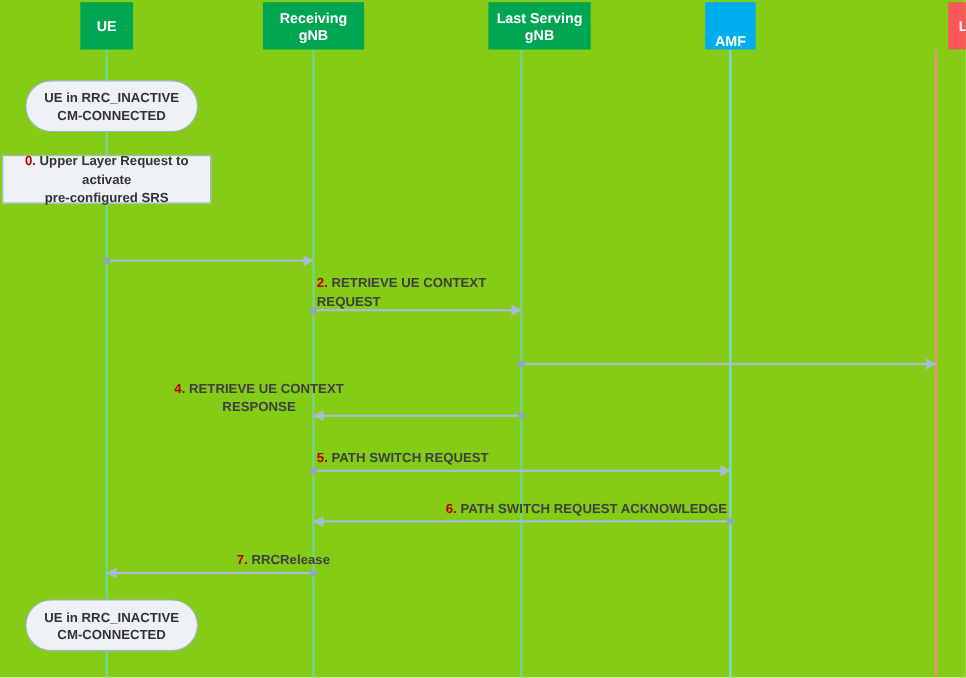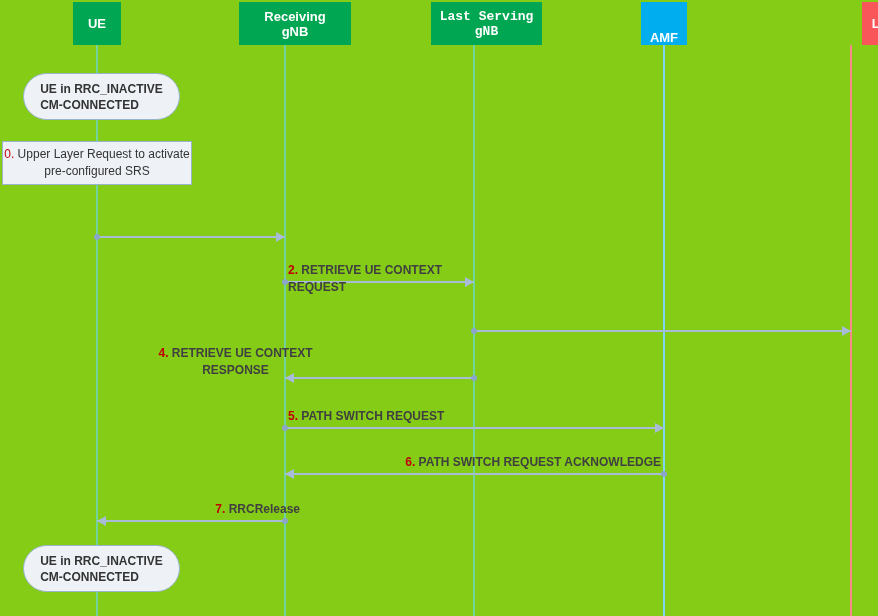--- a/index.html
+++ b/index.html
@@ -39,36 +39,37 @@
     box-sizing: border-box;
   }
   .state-box {
     position: absolute;
     border: 1px solid #9ab3cc;
     background: #eef2f7;
     border-radius: 24px;
     display: flex;
     align-items: center;
     justify-content: center;
+    text-align: center;
     font-size: 12px;
     font-weight: bold;
     color: #333333;
     line-height: 16px;
     box-sizing: border-box;
   }
   .note-box {
     position: absolute;
     border: 1px solid #9ab3cc;
     background: #eef2f7;
     display: flex;
     align-items: center;
     justify-content: center;
     text-align: center;
     font-size: 12px;
-    font-weight: normal;
+    font-weight: bold;
     color: #333333;
     line-height: 17px;
     box-sizing: border-box;
   }
   .note-num {
     color: #c00000;
   }
   .msg-label {
     position: absolute;
     font-size: 12px;
@@ -111,24 +112,24 @@
 
 <div id="diagram">
     <div class="lifeline" style="left: 96px; background: rgb(114, 212, 155);"></div>
     <div class="lifeline" style="left: 284px; background: rgb(114, 212, 155);"></div>
     <div class="lifeline" style="left: 473px; background: rgb(114, 212, 155);"></div>
     <div class="lifeline" style="left: 663px; background: rgb(127, 212, 244);"></div>
     <div class="lifeline" style="left: 850px; background: rgb(249, 136, 139);"></div>
     <div class="actor-box" style="left: 73px; width: 48px; background: rgb(0, 166, 81);">
       <div>UE</div>
     </div>
-    <div class="actor-box" style="left: 239px; width: 112px; background: rgb(0, 166, 81); text-align: center;">
+    <div class="actor-box" style="left: 239px; width: 92px; background: rgb(0, 166, 81); text-align: center;">
       <div>Receiving<br>gNB</div>
     </div>
-    <div class="actor-box" style="left: 431px; width: 111px; background: rgb(0, 166, 81); font-family: Liberation Mono, monospace;">
+    <div class="actor-box" style="left: 444px; width: 93px; background: rgb(0, 166, 81);">
       <div>Last Serving<br>gNB</div>
     </div>
     <div class="actor-box" style="left: 641px; width: 46px; background: rgb(0, 174, 239); align-items: flex-end;">
       <div>AMF</div>
     </div>
     <div class="actor-box" style="left: 829px; width: 46px; background: rgb(249, 86, 90); margin-left: 33px;">
       <div>LMF</div>
     </div>
     <div class="state-box" style="left: 23px; top: 73px; width: 157px; height: 47px;">
       <div>UE in RRC_INACTIVE<br>CM-CONNECTED</div>
@@ -138,21 +139,21 @@
     </div>
     <div class="note-box" style="left: 2px; top: 141px; width: 190px; height: 44px;">
       <div><span class="note-num">0.</span> Upper Layer Request to activate<br>pre-configured SRS</div>
     </div>
     <div class="arrow-line" style="left: 97px; width: 188px; top: 236px;"></div>
     <div class="arrow-head right" style="top: 232px; left: 276px;"></div>
     <div class="arrow-dot" style="top: 234px; left: 94px;"></div>
     <div class="arrow-line" style="left: 285px; width: 189px; top: 281px;"></div>
     <div class="arrow-head right" style="top: 277px; left: 465px;"></div>
     <div class="arrow-dot" style="top: 279px; left: 282px;"></div>
-    <div class="msg-label" style="top: 262px; left: 288px; text-align: left;"><span class="num">2.</span> RETRIEVE UE CONTEXT<br>REQUEST</div>
+    <div class="msg-label" style="top: 249px; left: 288px; text-align: left;"><span class="num">2.</span> RETRIEVE UE CONTEXT<br>REQUEST</div>
     <div class="arrow-line" style="left: 474px; width: 377px; top: 330px;"></div>
     <div class="arrow-head right" style="top: 326px; left: 842px;"></div>
     <div class="arrow-dot" style="top: 328px; left: 471px;"></div>
     <div class="arrow-line" style="left: 285px; width: 189px; top: 377px;"></div>
     <div class="arrow-head left" style="top: 373px; left: 285px;"></div>
     <div class="arrow-dot" style="top: 375px; left: 471px;"></div>
     <div class="msg-label" style="top: 345px; left: 0px; width: 471px; text-align: center;"><span class="num">4.</span> RETRIEVE UE CONTEXT<br>RESPONSE</div>
     <div class="arrow-line" style="left: 285px; width: 379px; top: 427px;"></div>
     <div class="arrow-head right" style="top: 423px; left: 655px;"></div>
     <div class="arrow-dot" style="top: 425px; left: 282px;"></div>

